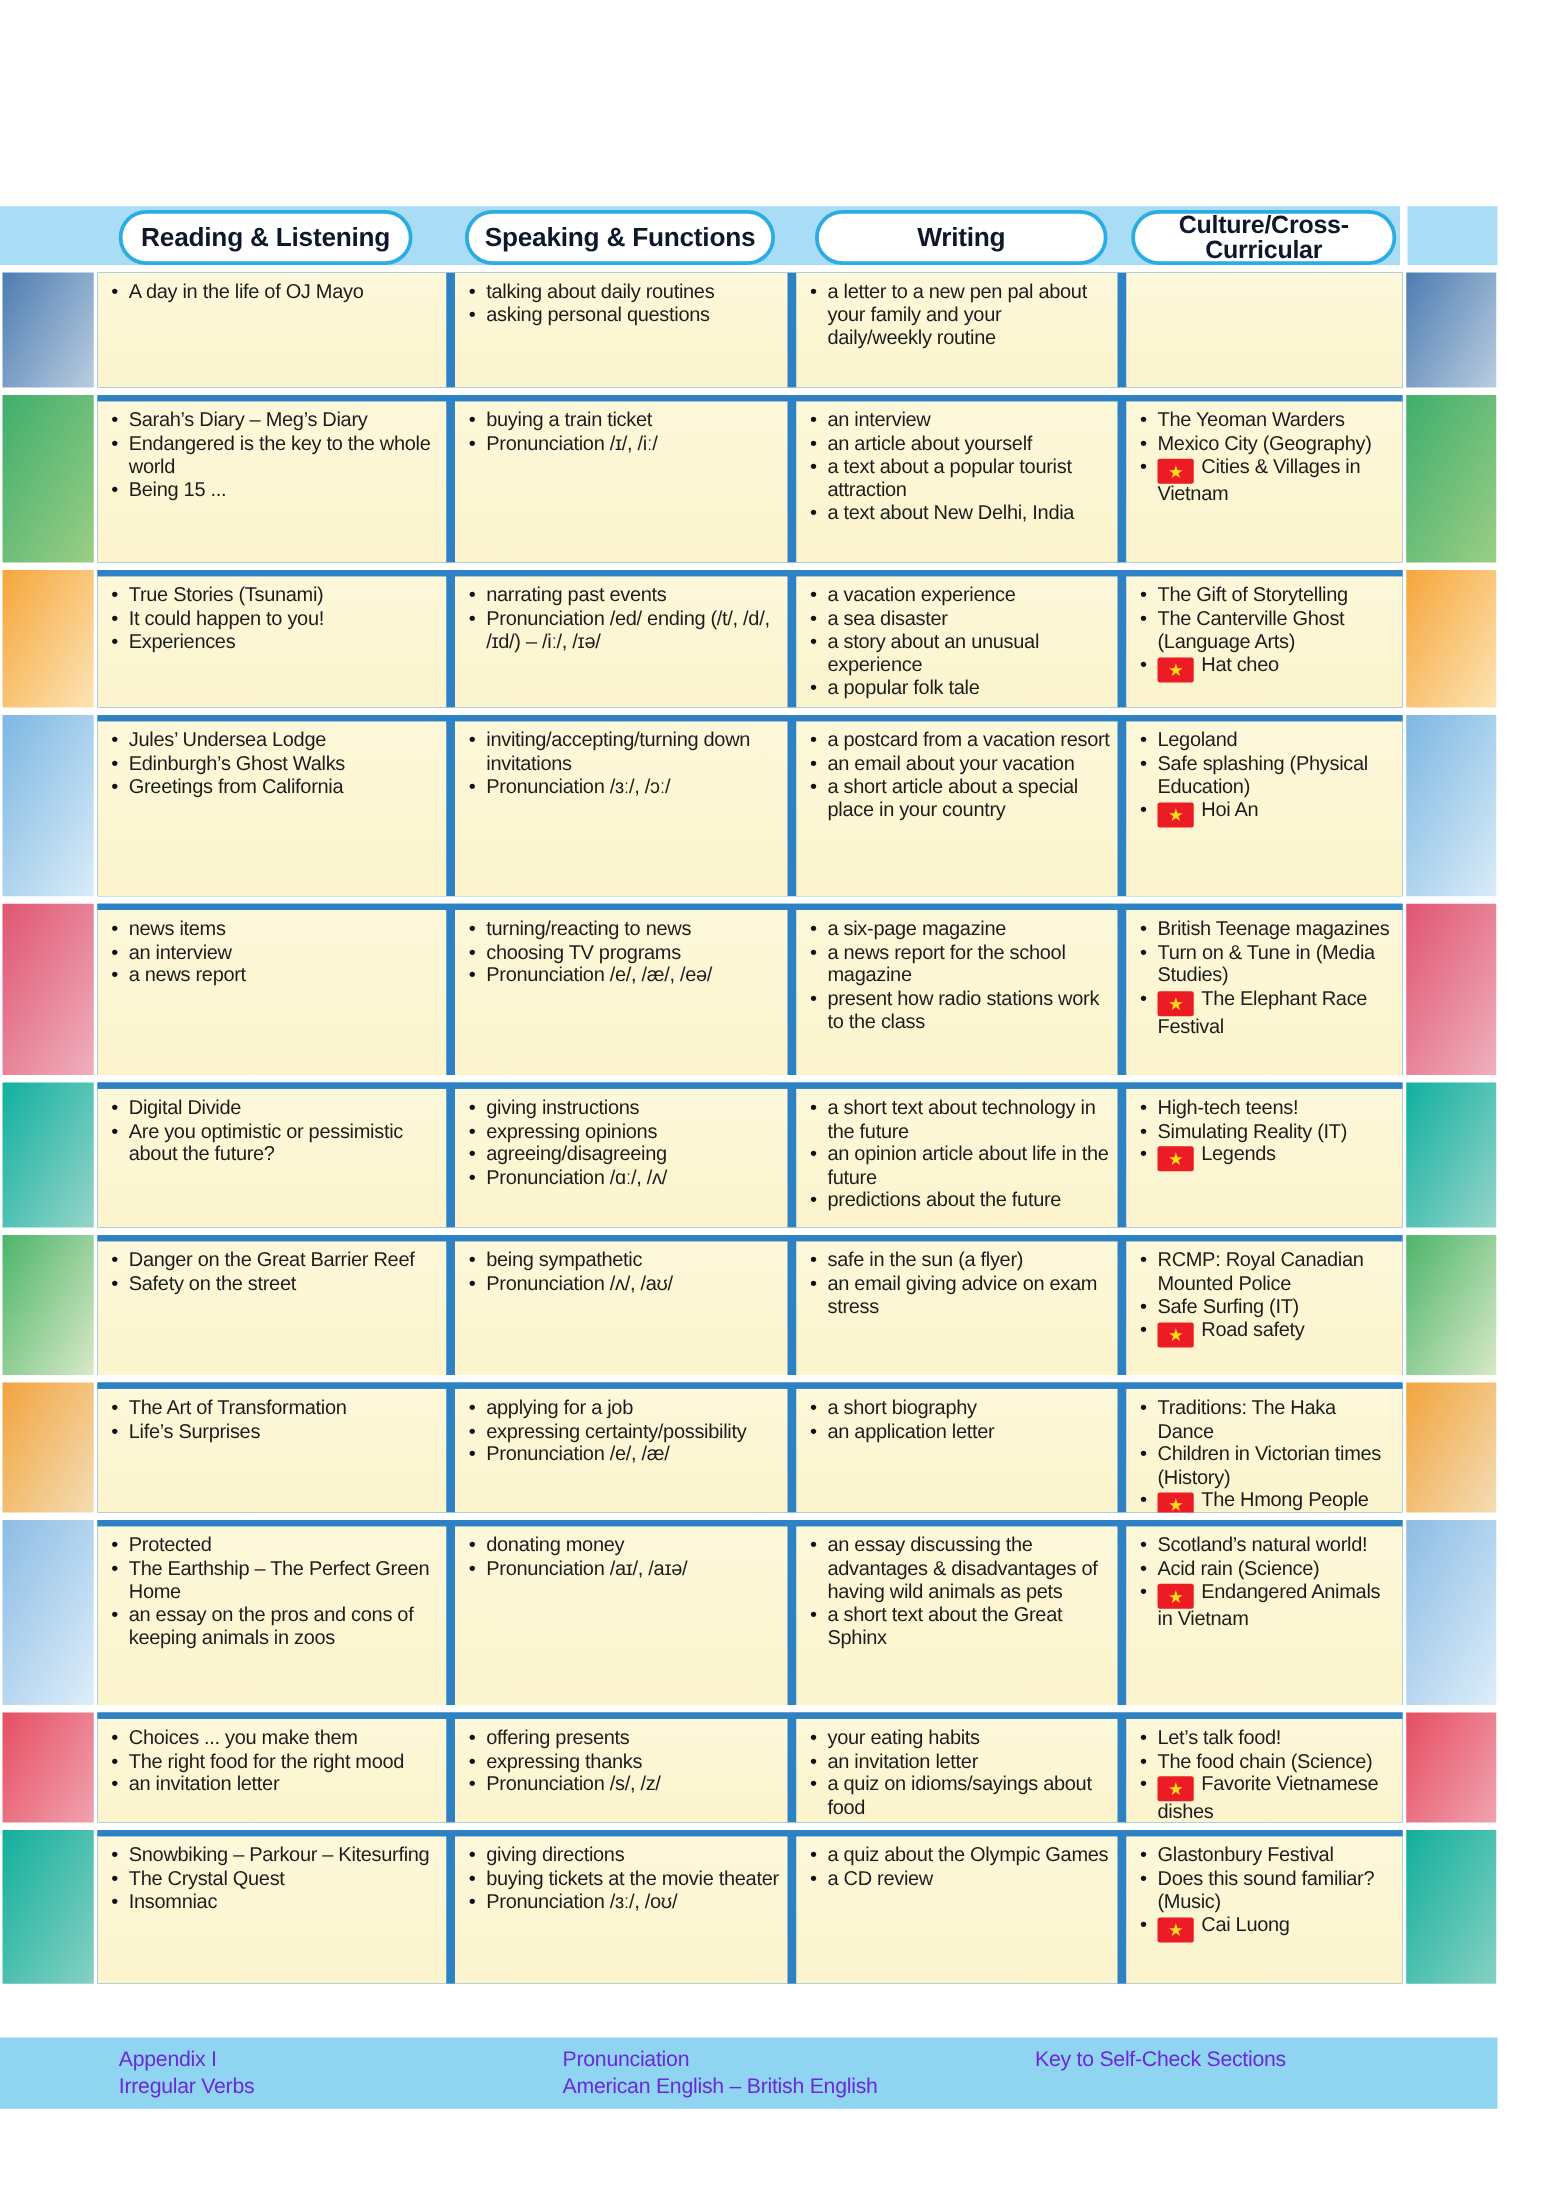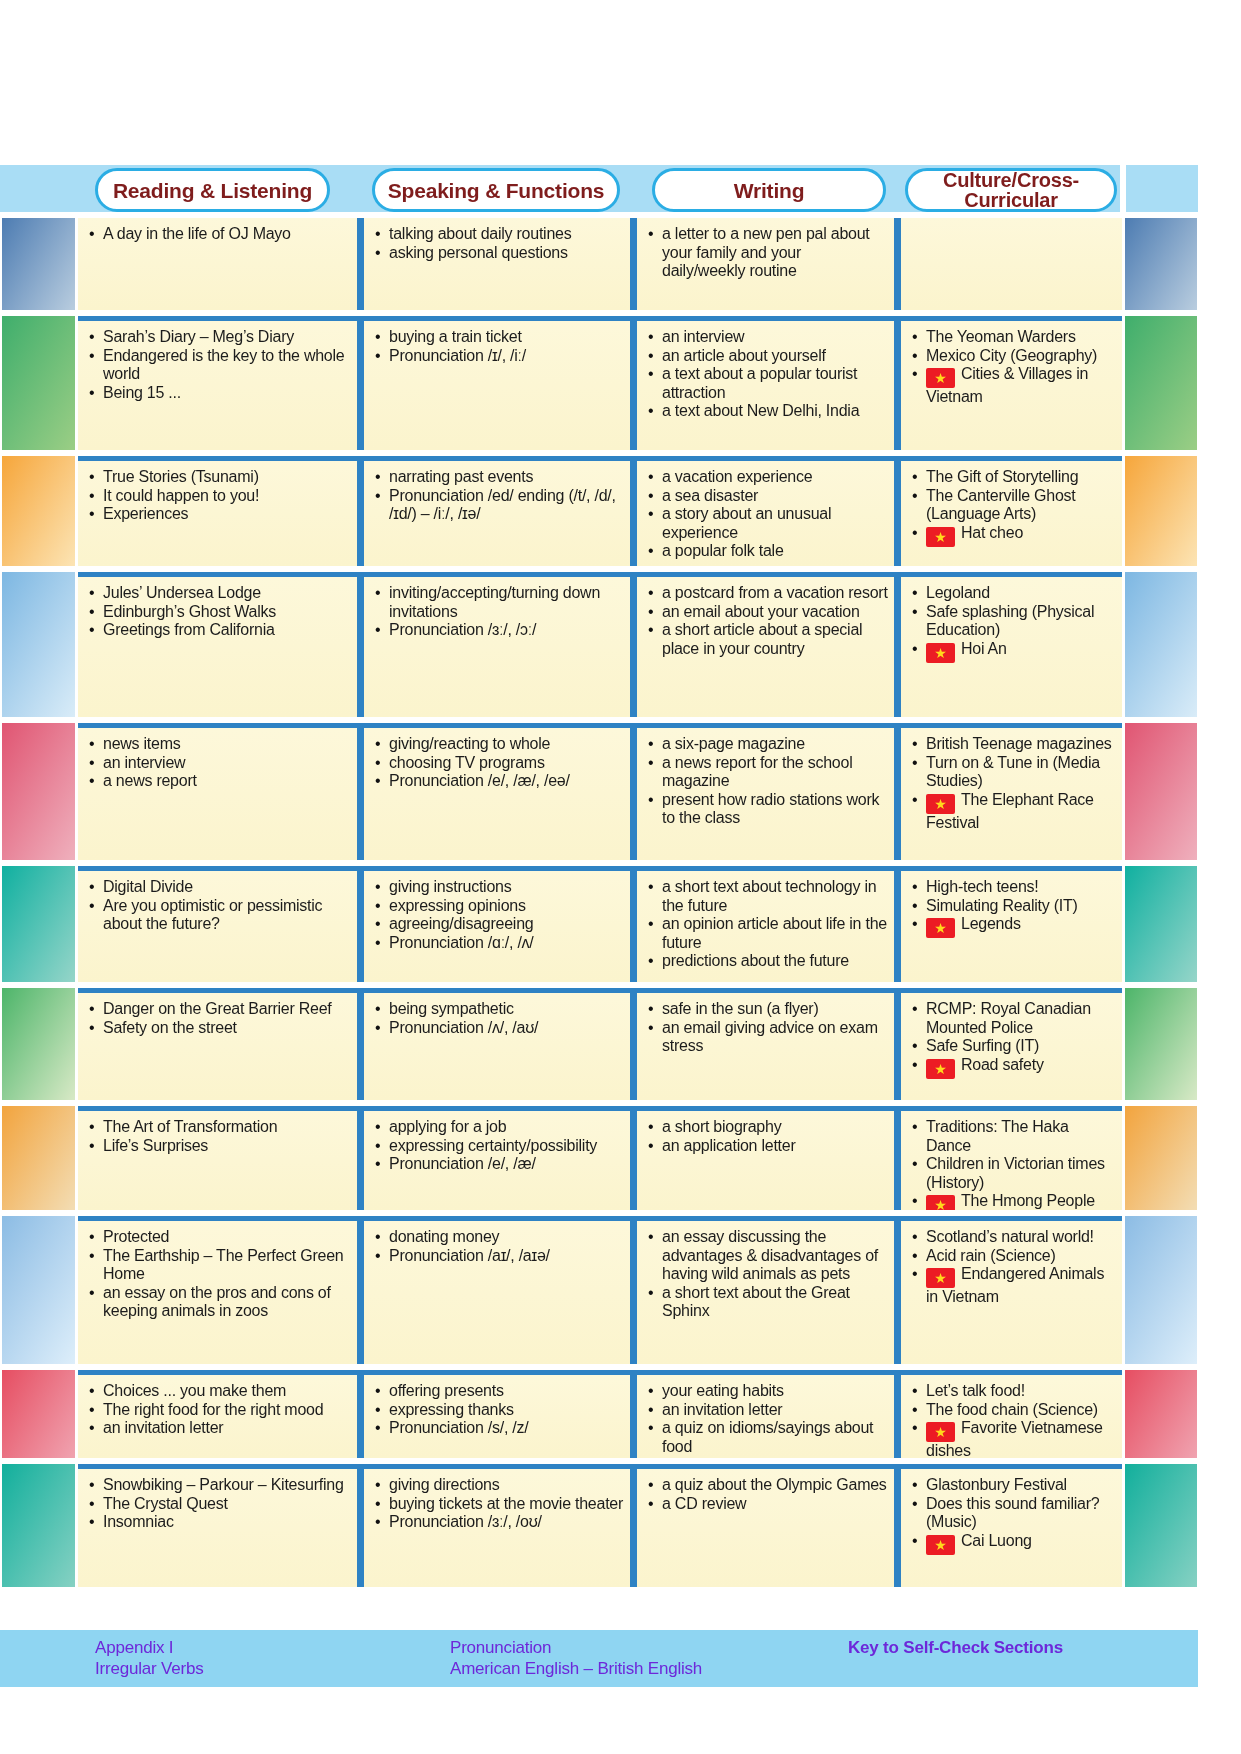--- a/index.html
+++ b/index.html
@@ -5,21 +5,21 @@
   html,body{margin:0;padding:0;background:#fff;}
   .page{position:relative;width:1241px;height:1754px;background:#ffffff;overflow:hidden;
         font-family:"Liberation Sans","DejaVu Sans",sans-serif;color:#1c1c1c;}
 
   
   .band{position:absolute;top:165px;height:47px;background:#a9ddf5;}
   .band.main{left:0;width:1120px;}
   .band.side{left:1126px;width:72px;}
   .pill{position:absolute;top:168px;height:44px;background:#ffffff;border:3px solid #2badе4;
         border:3px solid #2bade4;border-radius:24px;display:flex;align-items:center;justify-content:center;
-        text-align:center;color:#7f1d1d;font-weight:bold;font-size:21px;line-height:21px;box-sizing:border-box;
+        text-align:center;color:#0f172a;font-weight:bold;font-size:21px;line-height:21px;box-sizing:border-box;
         letter-spacing:-0.2px;}
 
   
   .rows-wrap{position:absolute;top:218px;left:2px;width:1195px;display:flex;flex-direction:column;gap:6px;}
   .row{display:grid;grid-template-columns:73px 1044px 72px;column-gap:3px;}
   .strip{height:100%;}
   .cells{background:#2e82c4;display:grid;grid-template-columns:279px 266px 257px 1fr;gap:7px;
          border-top:5px solid #2e82c4;box-sizing:border-box;overflow:hidden;}
   .cells.first{border-top:0;}
   .cell{background:linear-gradient(180deg,#fdf8da 0%,#fbf4cd 100%);padding:7px 6px 0 10px;overflow:hidden;}
@@ -28,21 +28,21 @@
   .cell li::before{content:"•";position:absolute;left:1px;top:0;font-size:16px;color:#111;}
   .flag{display:inline-flex;align-items:center;justify-content:center;width:29px;height:20px;
         background:#ec1c24;border-radius:2px;vertical-align:-4px;margin-right:6px;}
   .flag::before{content:"★";color:#ffd91c;font-size:14px;line-height:1;}
 
   
   .footer{position:absolute;top:1630px;left:0;width:1198px;height:57px;background:#8fd5f2;}
   .footer .fblock{position:absolute;top:7px;font-size:17px;line-height:21px;letter-spacing:-0.2px;color:#6d28d9;}
   .fb-left{left:95px;}
   .fb-center{left:450px;}
-  .fb-right{left:848px;font-weight:bold;}
+  .fb-right{left:828px;}
 </style>
 </head>
 <body>
 
 <div class="page">
 
   <div class="band main"></div>
   <div class="band side"></div>
 
   <div class="pill" style="left:95px;width:235px;">Reading &amp; Listening</div>
@@ -182,21 +182,21 @@
         <div class="cells">
           <div class="cell">
             <ul>
               <li>news items</li>
               <li>an interview</li>
               <li>a news report</li>
             </ul>
           </div>
           <div class="cell">
             <ul>
-              <li>giving/reacting to whole</li>
+              <li>turning/reacting to news</li>
               <li>choosing TV programs</li>
               <li>Pronunciation /e/, /æ/, /eə/</li>
             </ul>
           </div>
           <div class="cell">
             <ul>
               <li>a six-page magazine</li>
               <li>a news report for the school magazine</li>
               <li>present how radio stations work to the class</li>
             </ul>

